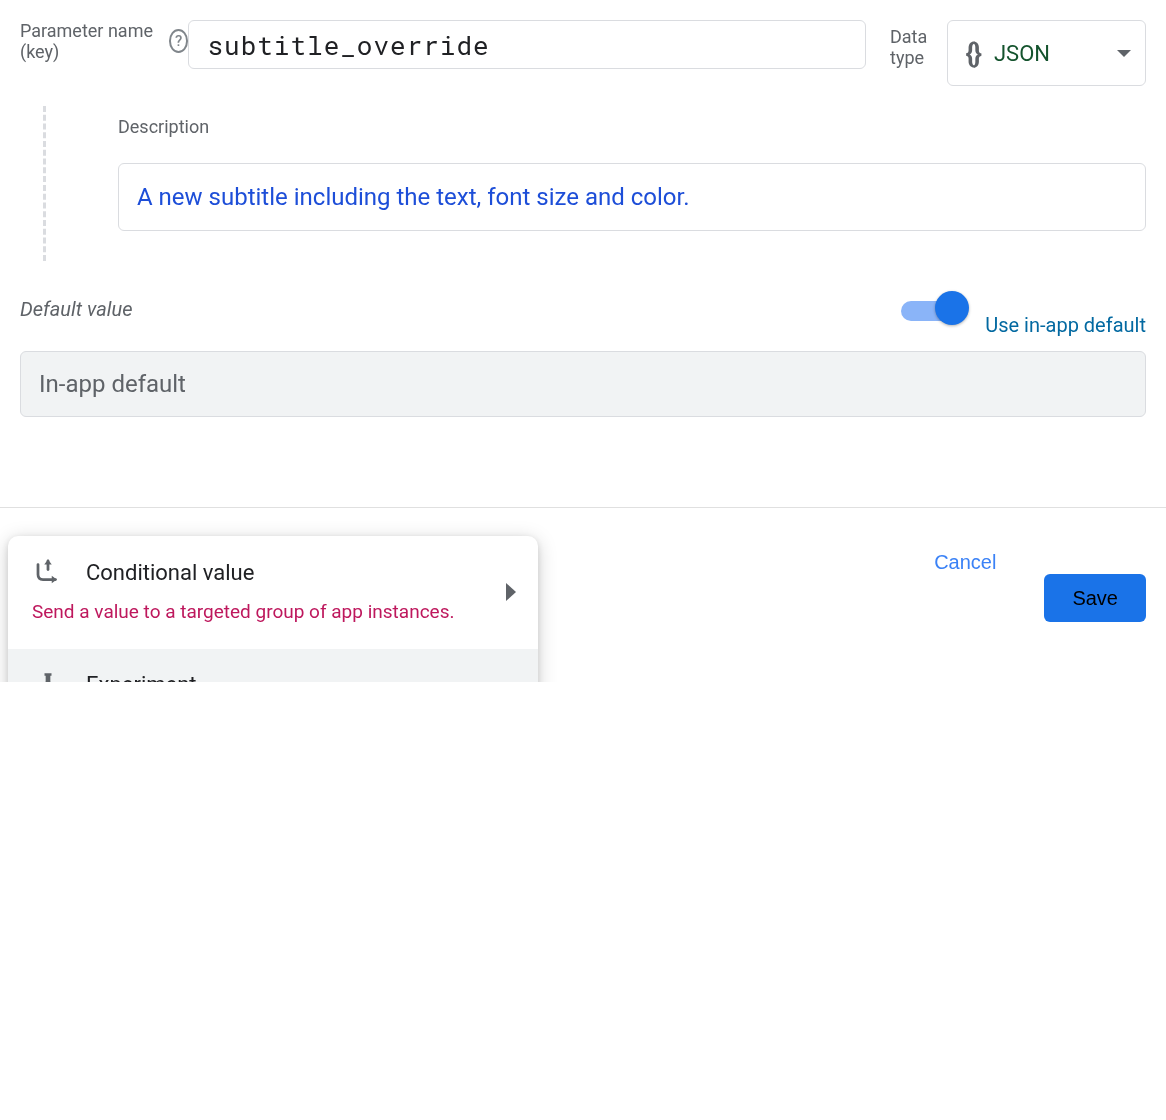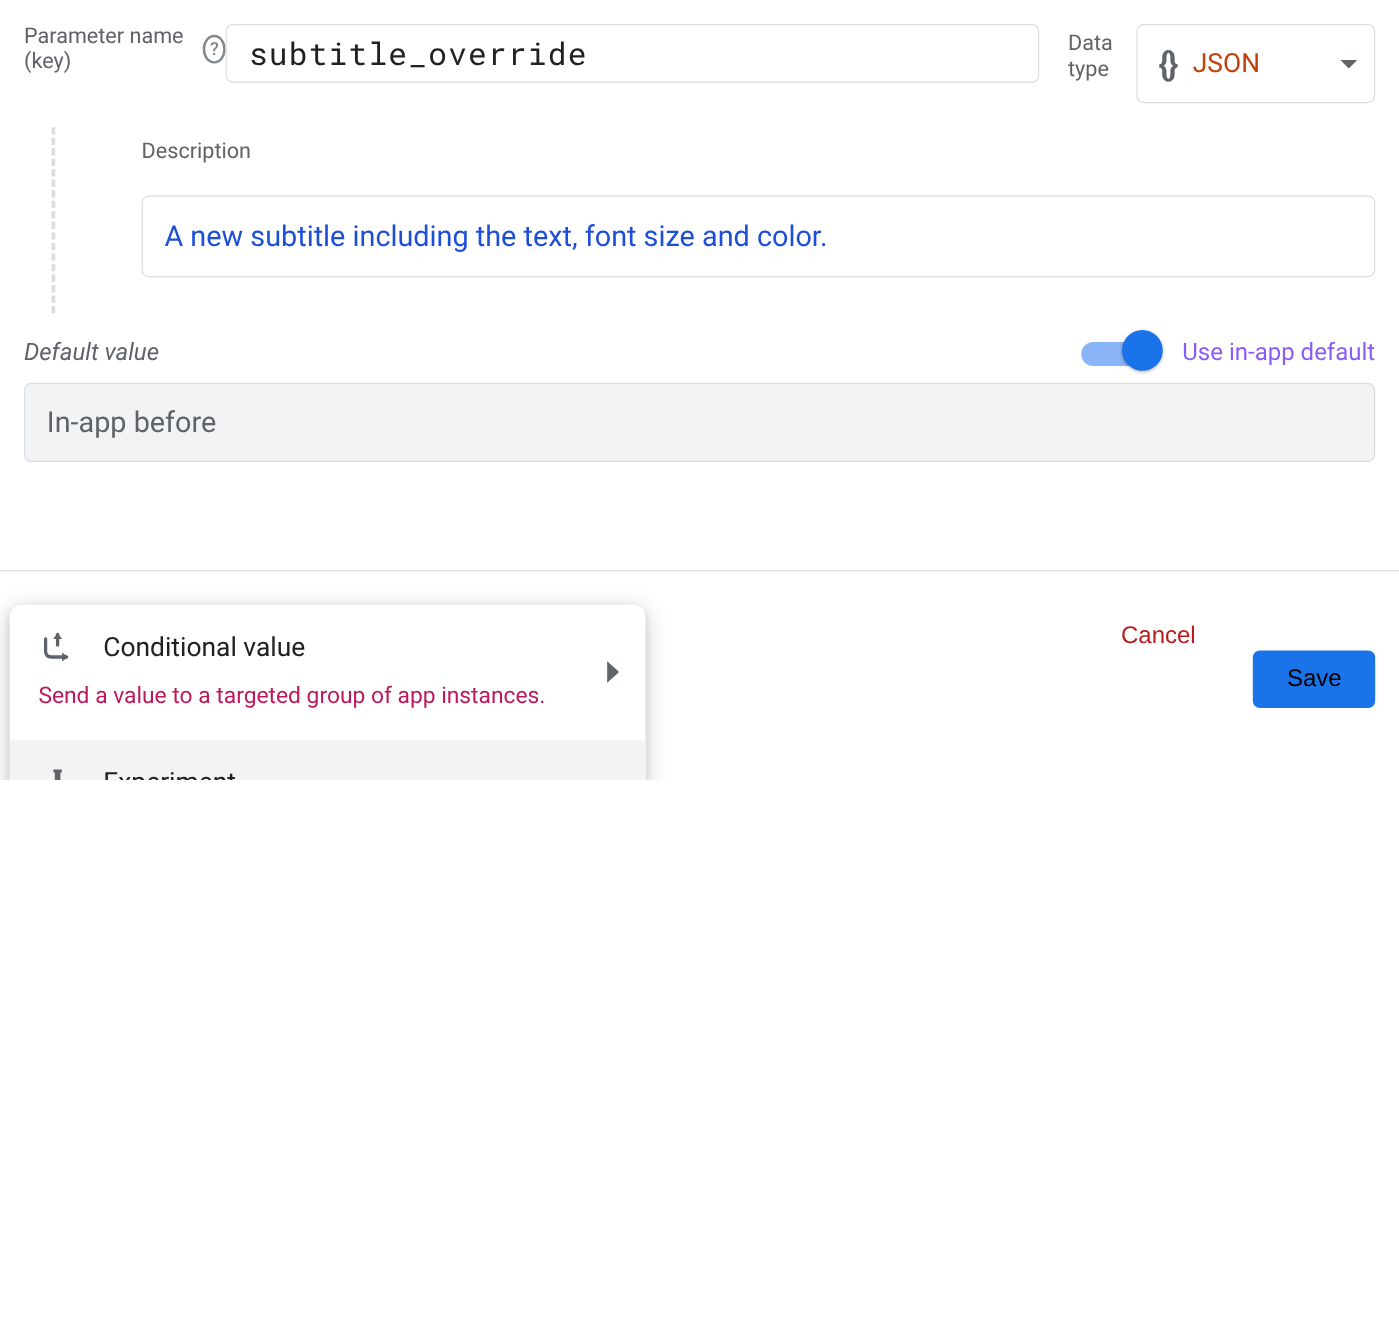--- a/index.html
+++ b/index.html
@@ -69,21 +69,21 @@
       gap: 14px;
     }
     .json-icon {
       font-size: 28px;
       font-weight: 700;
       color: #5f6368;
       letter-spacing: -2px;
     }
     .select-text {
       font-size: 22px;
-      color: #c2410c;
+      color: #14532d;
       flex: 1;
     }
     .dropdown-arrow {
       width: 0; height: 0;
       border-left: 7px solid transparent;
       border-right: 7px solid transparent;
       border-top: 7px solid #5f6368;
     }
     .description-block {
       display: flex;
@@ -153,21 +153,22 @@
       right: 0;
       top: -6px;
       width: 34px;
       height: 34px;
       background: #1a73e8;
       border-radius: 50%;
       box-shadow: 0 1px 3px rgba(0,0,0,0.3);
     }
     .toggle-label {
       font-size: 20px;
-      color: #8b5cf6;
+      color: #0369a1;
+      margin-top: 32px;
     }
     .disabled-input {
       width: 100%;
       height: 66px;
       border: 1px solid #dadce0;
       background: #f1f3f4;
       border-radius: 6px;
       padding: 0 18px;
       font-size: 24px;
       color: #5f6368;
@@ -246,21 +247,21 @@
       border-radius: 6px;
       font-size: 20px;
       font-weight: 500;
       border: none;
       cursor: pointer;
       display: flex;
       align-items: center;
     }
     .btn-cancel {
       background: transparent;
-      color: #b91c1c;
+      color: #3b82f6;
     }
     .btn-save {
       background: #1a73e8;
       color: #000000;
       margin-top: 36px;
     }
   </style>
 </head>
 <body>
 
@@ -302,21 +303,21 @@
     <div class="toggle-group">
       <div class="toggle">
         <div class="toggle-track"></div>
         <div class="toggle-thumb"></div>
       </div>
       <div class="toggle-label">Use in-app default</div>
     </div>
   </div>
 
   <div class="disabled-input">
-    <span>In-app before</span>
+    <span>In-app default</span>
   </div>
 </div>
 
 <div class="divider"></div>
 
 <div class="bottom-section">
   <div class="popup-menu">
     <div class="popup-item">
       <div class="popup-item-header">
         <div class="popup-icon">

